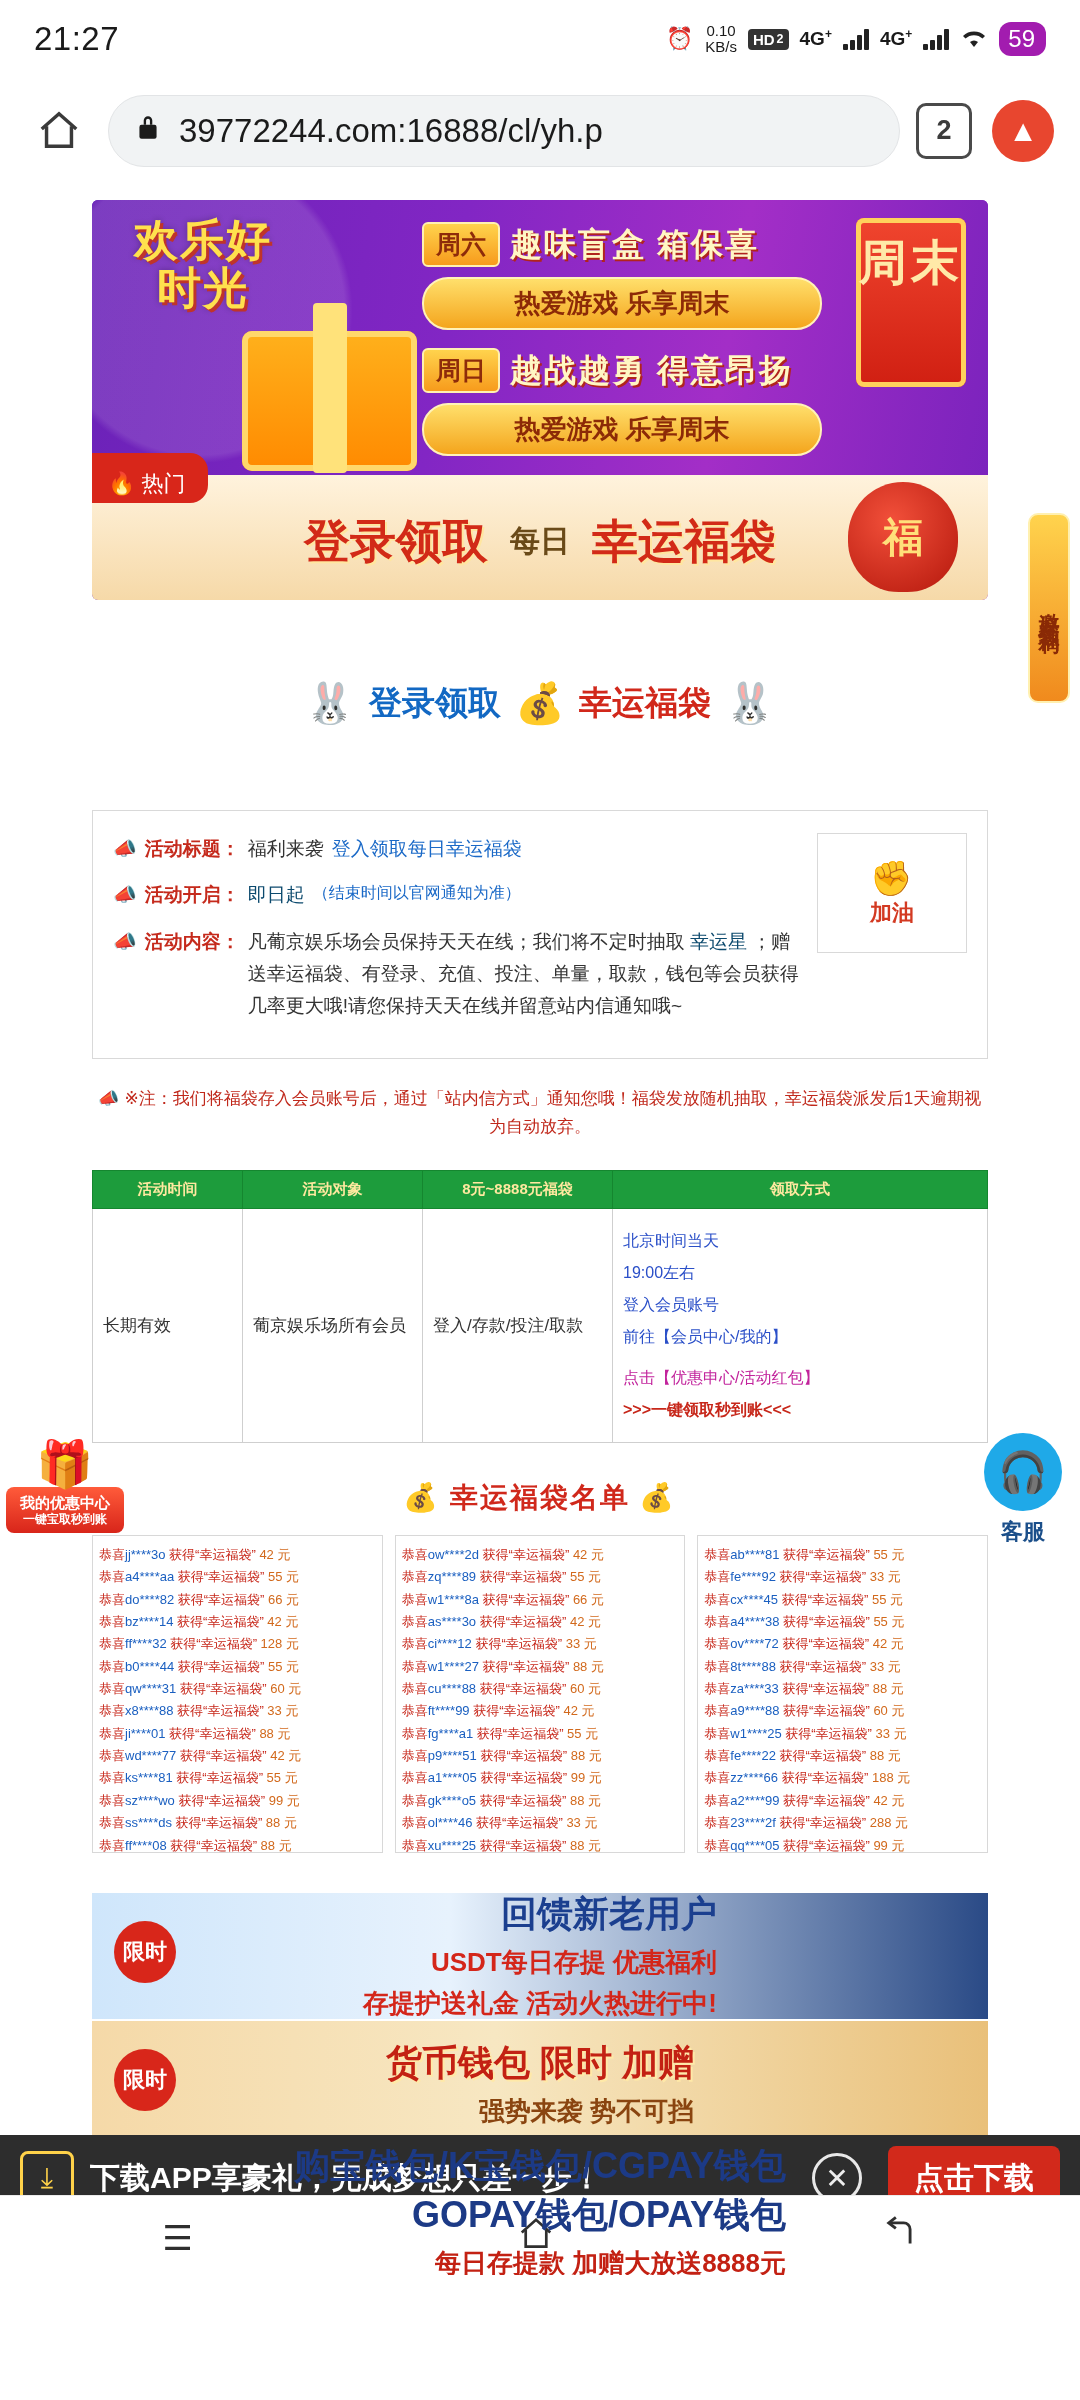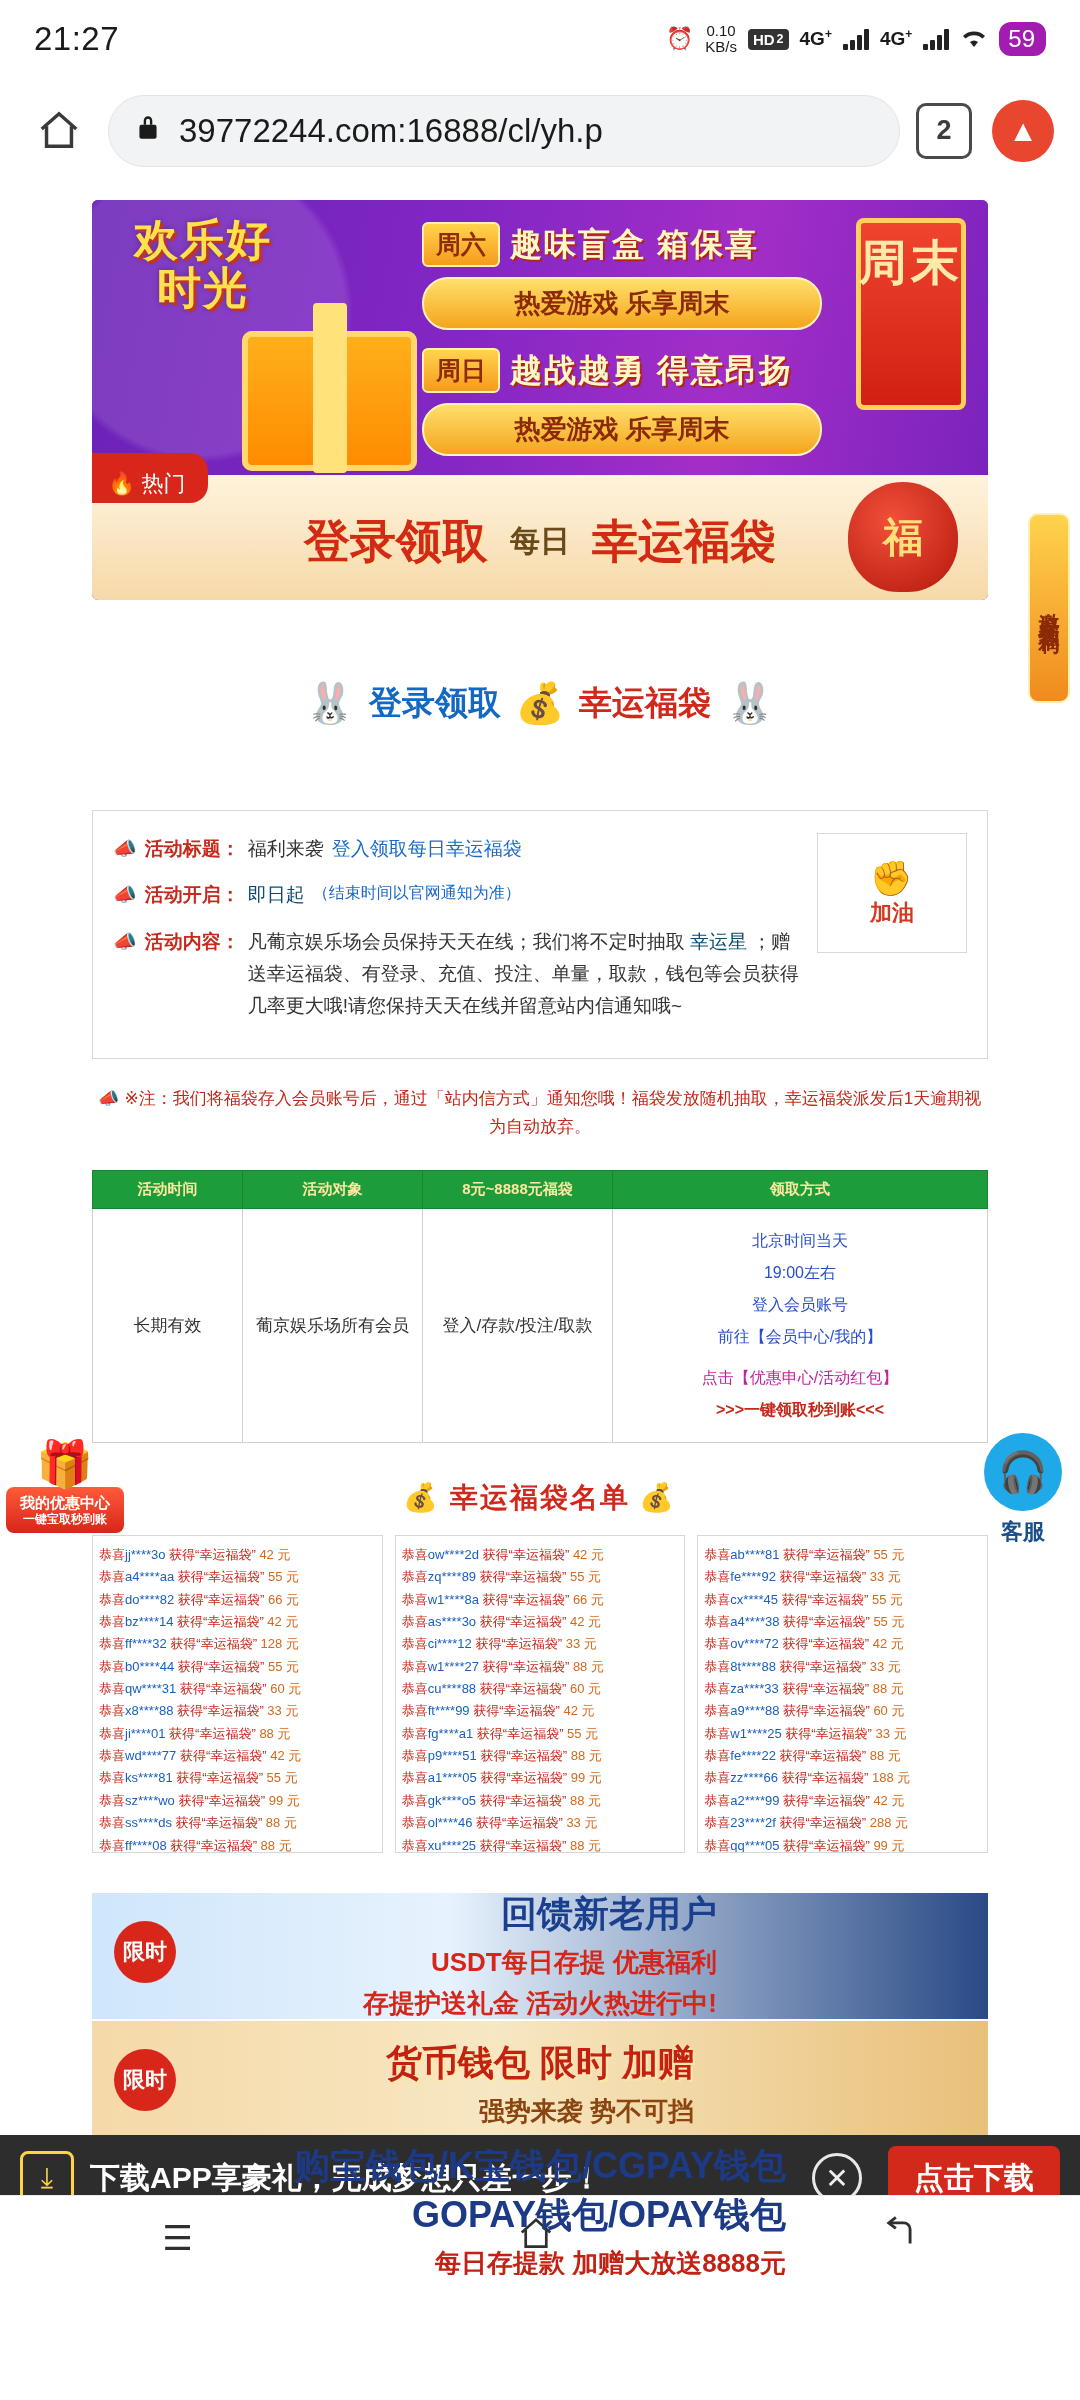--- a/index.html
+++ b/index.html
@@ -109,21 +109,21 @@
   .hero-big {
     color: #fff7c4; font-size: 32px; font-weight: 900; letter-spacing: 2px;
     text-shadow: 2px 2px 0 #b1241c;
   }
   .hero-sub {
     margin: 10px 0 18px 0; background: linear-gradient(180deg,#ffdf6b,#f4a51d);
     border-radius: 26px; color: #8c2a07; font-size: 26px; font-weight: 800;
     text-align: center; padding: 7px 0; width: 400px; border: 2px solid #fff2b8;
   }
   .hero-week {
-    position: absolute; right: 22px; top: 18px; width: 110px; height: 192px;
+    position: absolute; right: 22px; top: 18px; width: 110px; height: 169px;
     background: linear-gradient(180deg,#f0452e,#d01f12); border-radius: 8px;
     color: #ffe9a8; font-size: 48px; font-weight: 900; text-align: center;
     line-height: 1.05; padding-top: 20px; letter-spacing: 4px;
     box-shadow: inset 0 0 0 5px #ffd15c;
   }
   .hero-bottom {
     height: 125px; background: linear-gradient(180deg,#fff3dd,#f6d9a8);
     position: relative;
   }
   .hot-tag {
@@ -183,21 +183,21 @@
   
   .tbl {
     margin: 30px 92px 0 92px; width: 896px; border-collapse: collapse;
     border: 1px solid #1d7a35; font-size: 17px;
   }
   .tbl th {
     background: #1d9c3c; color: #ffe9a0; font-size: 15px; font-weight: 700;
     padding: 9px 4px; border: 1px solid #15862f;
   }
   .tbl td {
-    border: 1px solid #cfcfcf; padding: 16px 10px; text-align: center;
+    border: 1px solid #cfcfcf; padding: 16px 10px; text-align: left;
     color: #333; vertical-align: middle; height: 120px;
   }
   .rules { color: #2a4fc8; font-size: 16px; line-height: 2; }
   .rules .r-pink { color: #c2239c; margin-top: 9px; }
   .rules .r-red { color: #c7271a; font-weight: 700; }
   
   .winners-title {
     margin-top: 36px; text-align: center; color: #d0281b;
     font-size: 28px; font-weight: 800; letter-spacing: 2px;
   }

